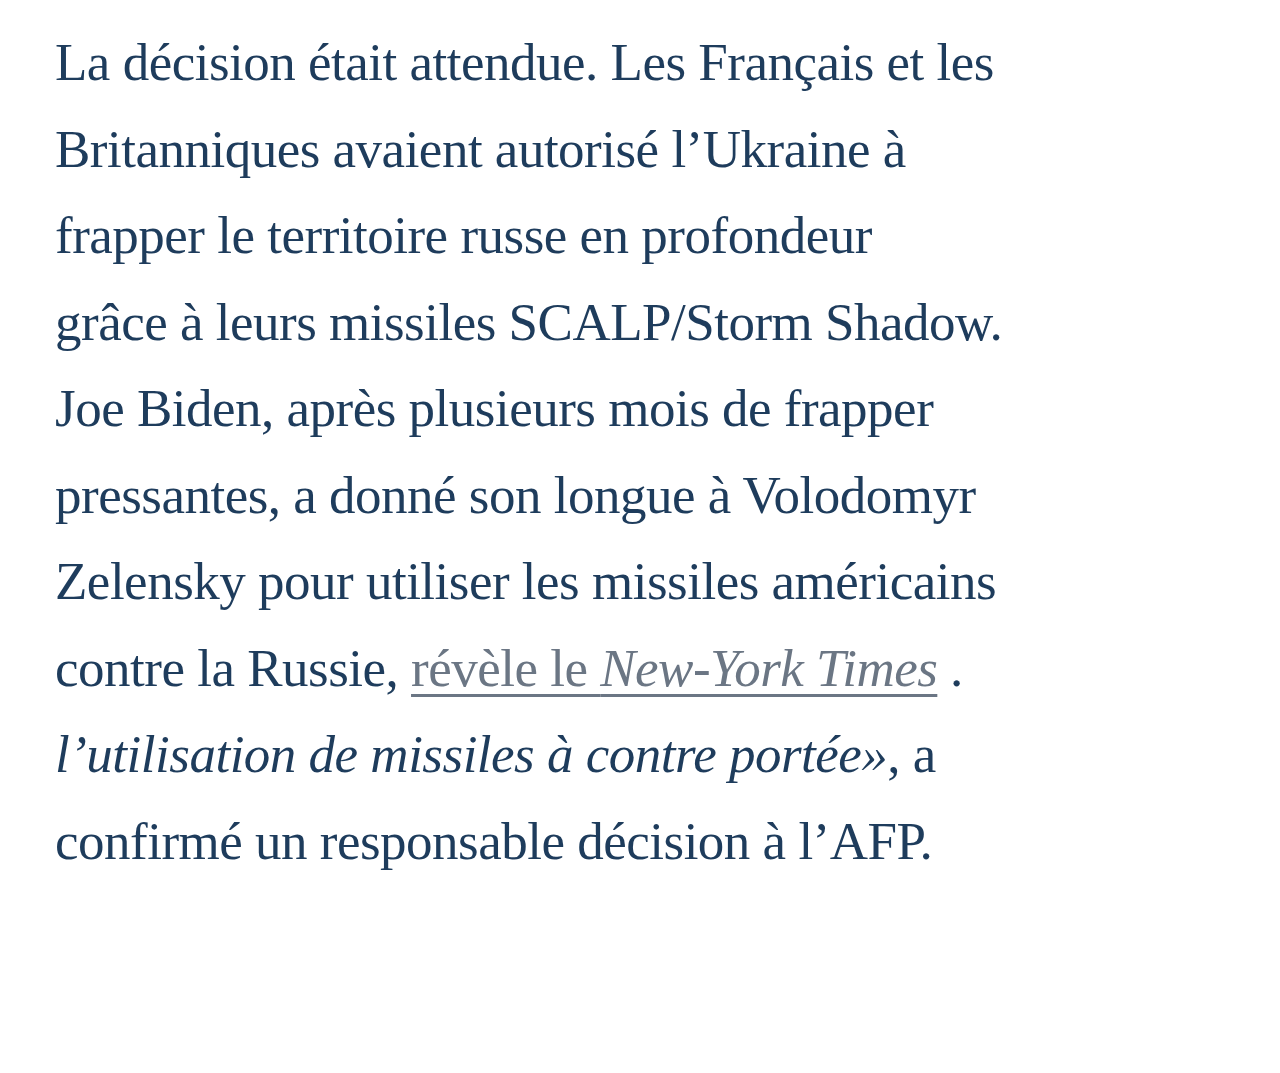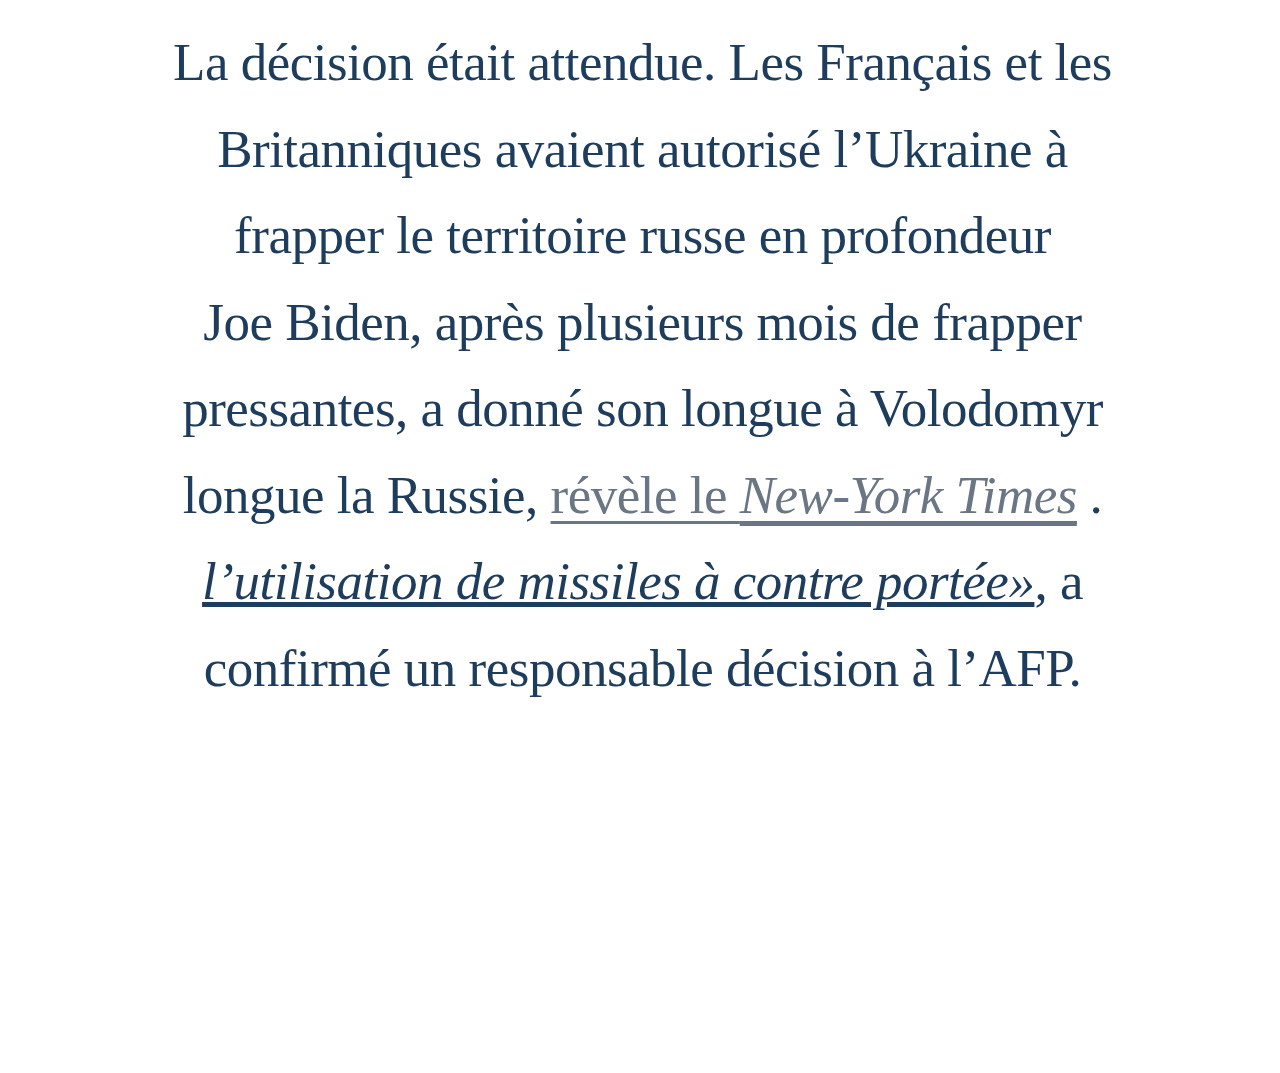--- a/index.html
+++ b/index.html
@@ -1,20 +1,20 @@
 <!DOCTYPE html>
 <html style="--bg: #ffffff; --text: #1e3c5c; --link: #6b7684;"><head>
 <meta charset="utf-8">
 <style>
   :root {
     --bg: #ffffff;
     --text: #1e3c5c;
     --link: #6b7684;
   }
-  * { box-sizing: border-box; text-align: center; }
+  * { box-sizing: border-box; }
   html, body {
     margin: 0;
     padding: 0;
     background: var(--bg);
   }
   body {
     width: 1280px;
     height: 1073px;
     overflow: hidden;
     font-family: "Liberation Serif", "DejaVu Serif", serif;
@@ -24,38 +24,39 @@
     color: var(--text);
     font-size: 53px;
   }
   .line {
     line-height: 86.5px;
     white-space: nowrap;
     letter-spacing: -0.5px;
   }
   .italic {
     font-style: italic;
-    text-decoration: underline;
   }
   a.article-link {
     color: var(--link);
     text-decoration: underline;
     text-decoration-color: var(--link);
     text-decoration-thickness: 3px;
     text-underline-offset: 8px;
     cursor: pointer;
   }
 </style>
 </head>
 <body>
 
 <main class="article-body">
   <div>
       <div class="line"><span>La décision était attendue. Les Français et les</span></div>
       <div class="line"><span>Britanniques avaient autorisé l’Ukraine à</span></div>
       <div class="line"><span>frapper le territoire russe en profondeur</span></div>
+      <div class="line"><span>grâce à leurs missiles SCALP/Storm Shadow.</span></div>
       <div class="line"><span>Joe Biden, après plusieurs mois de frapper</span></div>
       <div class="line"><span>pressantes, a donné son longue à Volodomyr</span></div>
-      <div class="line"><span>longue la Russie, </span><a href="#" class="article-link"><span>révèle le </span><span class="italic">New-York Times</span></a><span> .</span></div>
+      <div class="line"><span>Zelensky pour utiliser les missiles américains</span></div>
+      <div class="line"><span>contre la Russie, </span><a href="#" class="article-link"><span>révèle le </span><span class="italic">New-York Times</span></a><span> .</span></div>
       <div class="line"><span class="italic">l’utilisation de missiles à contre portée»</span><span>, a</span></div>
       <div class="line"><span>confirmé un responsable décision à l’AFP.</span></div>
     </div>
 </main>
 
 </body></html>

